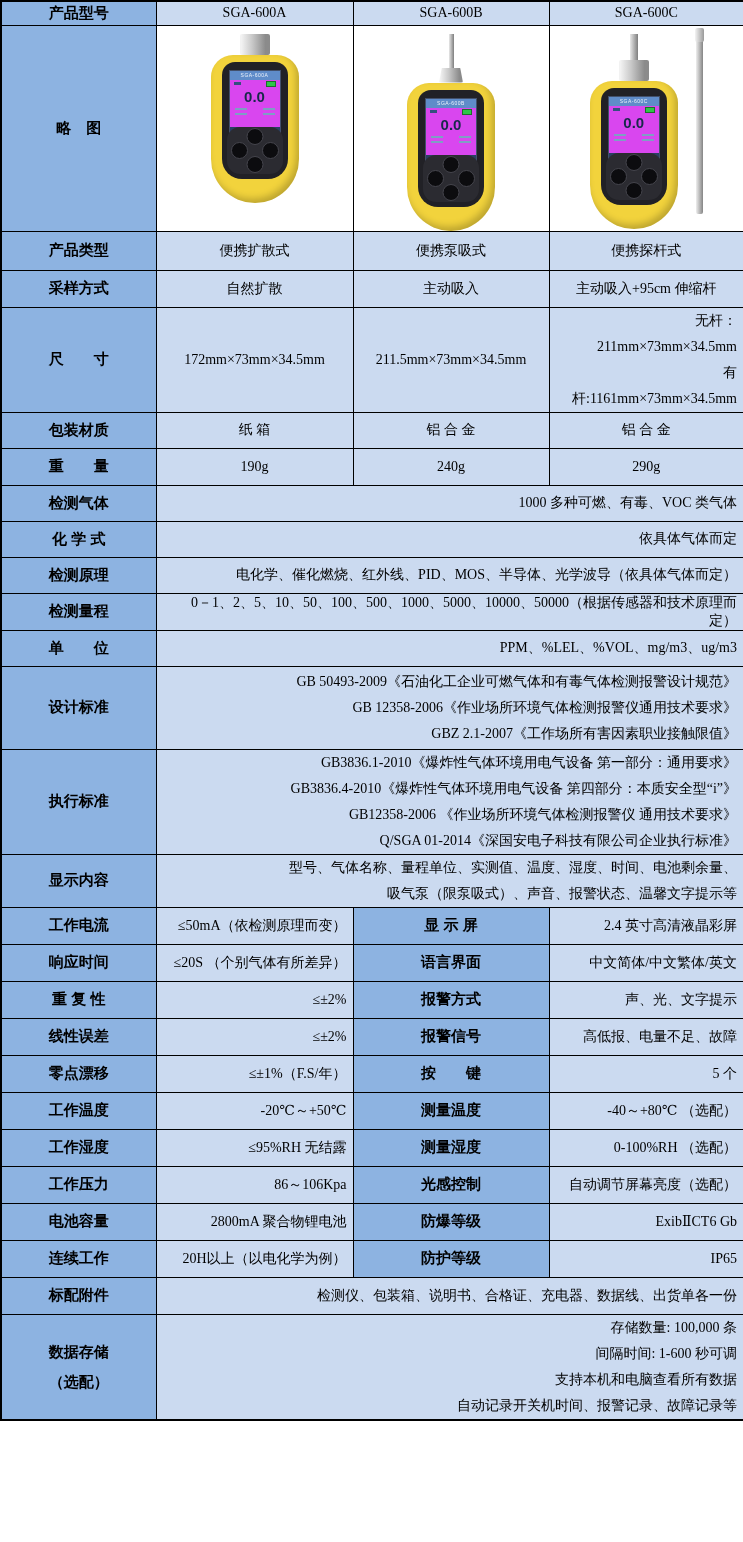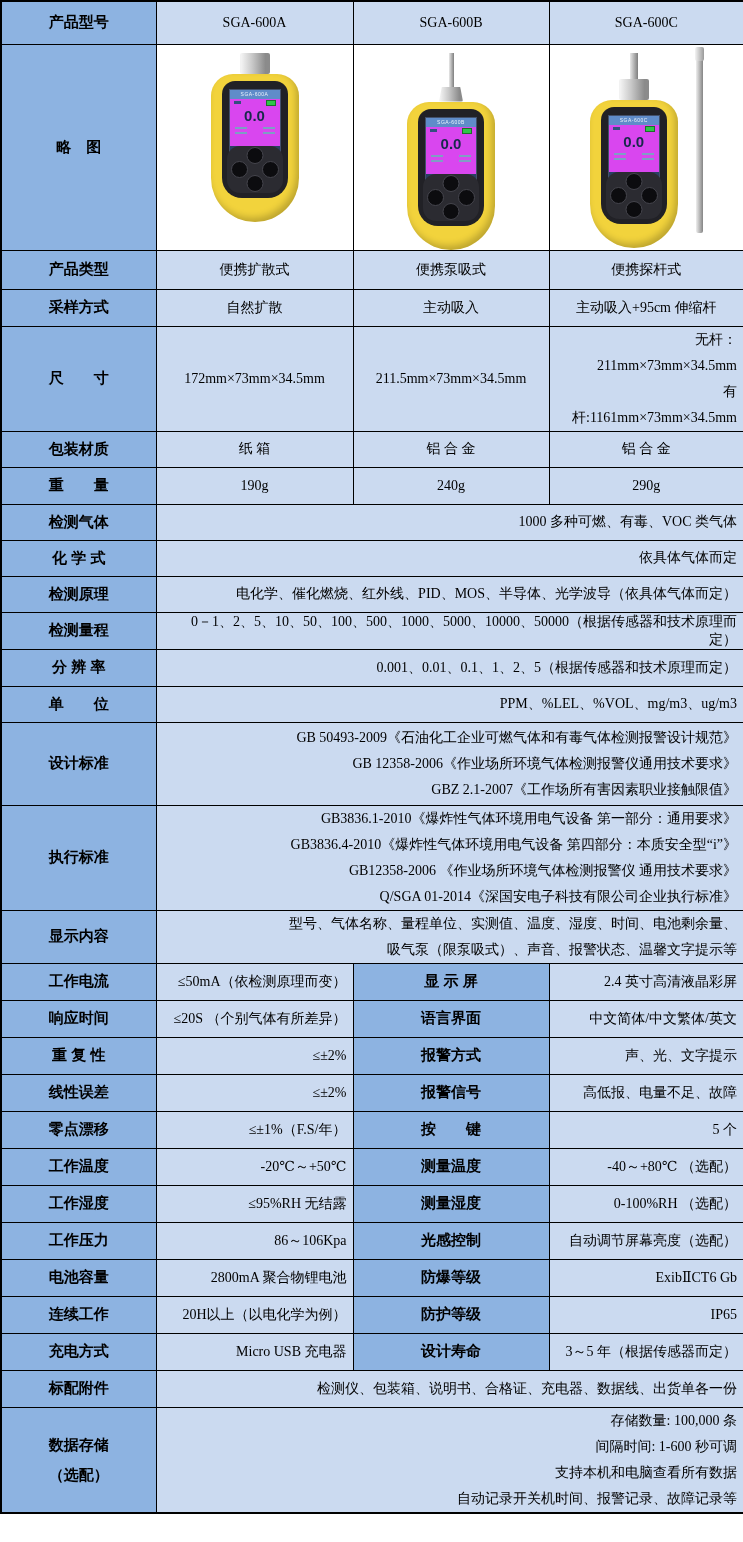--- a/index.html
+++ b/index.html
@@ -9,21 +9,21 @@
   col.c0{width:155px;} col.c1{width:197px;} col.c2{width:196px;} col.c3{width:195px;}
 
   th.hdr{background:#8DB3E1;font-weight:bold;font-size:15px;text-align:center;
          font-family:"Liberation Sans","DejaVu Sans",sans-serif;}
   td.val{background:#CBDAF0;font-size:14px;}
   td.center{text-align:center;}
   td.left{text-align:right;padding-left:11px;padding-right:6px;}
   td.pre{white-space:pre-line;line-height:26px;}
   td.imgcell{background:#ffffff;vertical-align:top;}
 
-  tr.r40{height:43px;} tr.r197{height:197px;} tr.r39{height:39px;} tr.r37{height:37px;}
+  tr.r40{height:24px;} tr.r197{height:197px;} tr.r39{height:39px;} tr.r37{height:37px;}
   tr.r53{height:53px;} tr.r36{height:36px;} tr.r83{height:83px;} tr.r97{height:97px;}
   tr.r99{height:99px;}
 
   .dimlines{line-height:25px;}
 
   
   .imgwrap{display:flex;justify-content:center;align-items:flex-start;gap:18px;padding-top:8px;}
   .device{display:flex;flex-direction:column;align-items:center;}
   .d-rod{width:5px;height:34px;background:linear-gradient(90deg,#e8e8e8,#7e7e7e);}
   .d-rod.thick{width:8px;height:26px;}
@@ -237,24 +237,20 @@
     <td class="val left" colspan="3">依具体气体而定</td>
   </tr>
   <tr class="r36">
     <th class="hdr">检测原理</th>
     <td class="val left" colspan="3">电化学、催化燃烧、红外线、PID、MOS、半导体、光学波导（依具体气体而定）</td>
   </tr>
   <tr class="r37">
     <th class="hdr">检测量程</th>
     <td class="val left" colspan="3">0－1、2、5、10、50、100、500、1000、5000、10000、50000（根据传感器和技术原理而定）</td>
   </tr>
-  <tr class="r37">
-    <th class="hdr">分 辨 率</th>
-    <td class="val left" colspan="3">0.001、0.01、0.1、1、2、5（根据传感器和技术原理而定）</td>
-  </tr>
   <tr class="r36">
     <th class="hdr">单　　位</th>
     <td class="val left" colspan="3">PPM、%LEL、%VOL、mg/m3、ug/m3</td>
   </tr>
   <tr class="r83">
     <th class="hdr">设计标准</th>
     <td class="val left pre" colspan="3">GB 50493-2009《石油化工企业可燃气体和有毒气体检测报警设计规范》
 GB 12358-2006《作业场所环境气体检测报警仪通用技术要求》
 GBZ 2.1-2007《工作场所有害因素职业接触限值》</td>
   </tr>
@@ -323,26 +319,20 @@
     <th class="hdr">电池容量</th>
     <td class="val left">2800mA 聚合物锂电池</td>
     <th class="hdr">防爆等级</th>
     <td class="val left">ExibⅡCT6 Gb</td>
   </tr>
   <tr class="r37">
     <th class="hdr">连续工作</th>
     <td class="val left">20H以上（以电化学为例）</td>
     <th class="hdr">防护等级</th>
     <td class="val left">IP65</td>
-  </tr>
-  <tr class="r37">
-    <th class="hdr">充电方式</th>
-    <td class="val left">Micro USB 充电器</td>
-    <th class="hdr">设计寿命</th>
-    <td class="val left">3～5 年（根据传感器而定）</td>
   </tr>
 
   <tr class="r37">
     <th class="hdr">标配附件</th>
     <td class="val left" colspan="3">检测仪、包装箱、说明书、合格证、充电器、数据线、出货单各一份</td>
   </tr>
 
   <tr class="r99">
     <th class="hdr pre" style="white-space:pre-line;line-height:30px;">数据存储
 （选配）</th>

